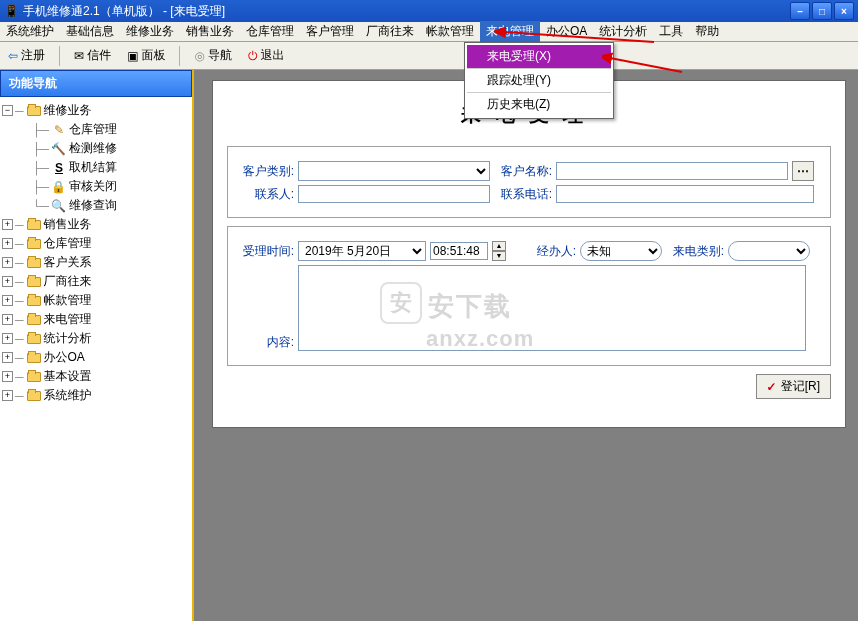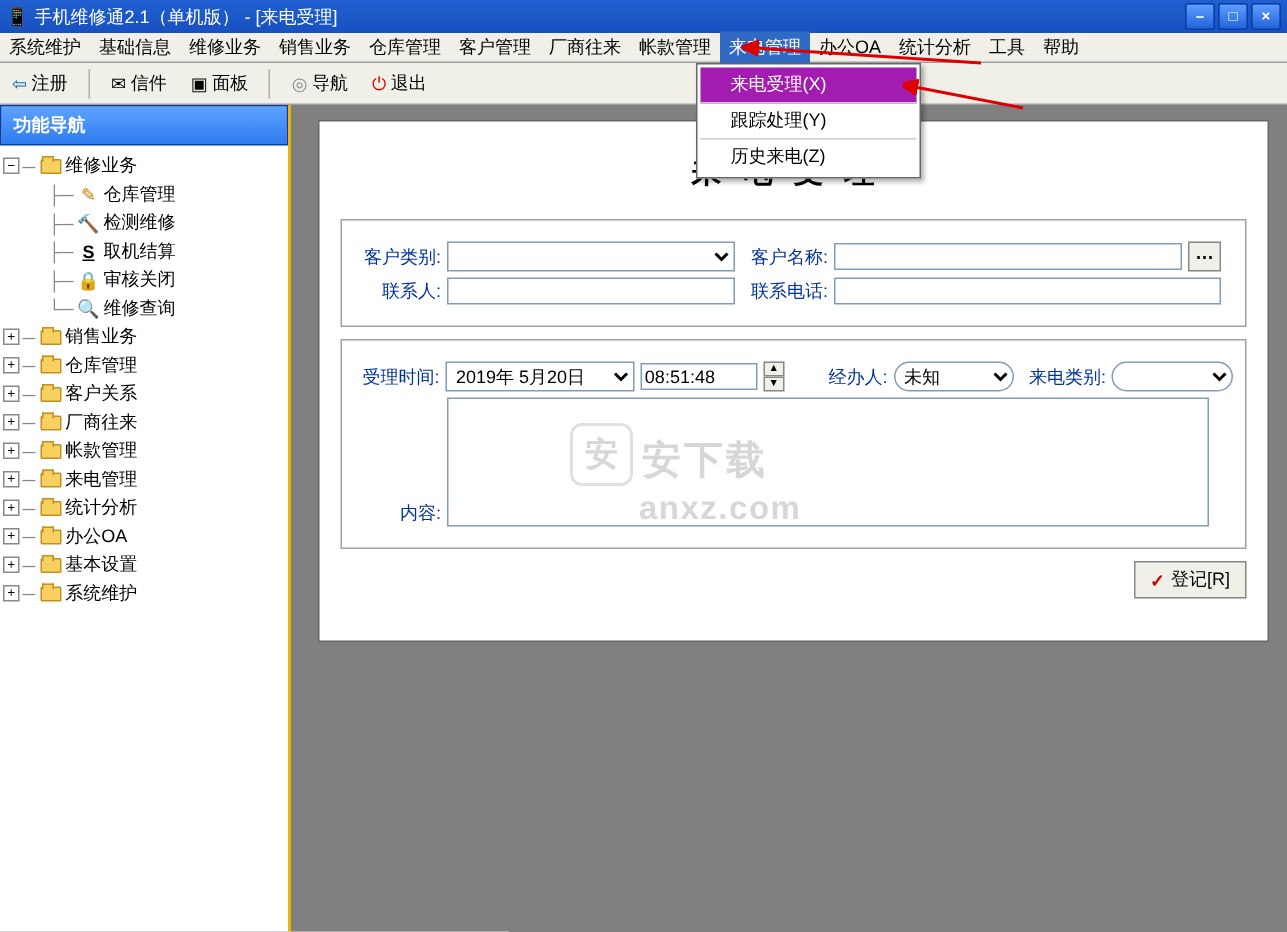--- a/index.html
+++ b/index.html
@@ -28,21 +28,21 @@
 .form-panel { background: #fff; border: 1px solid #666; padding: 20px 10px 10px 10px; min-height: 348px; position: relative; }
 .form-title { text-align: center; font-size: 20px; font-family: "KaiTi","楷体",serif; font-weight: bold; letter-spacing: 14px; margin-bottom: 18px; }
 .fieldset { border: 1px solid #a0a0a0; margin: 8px 4px; padding: 10px 8px; }
 .form-row { display: flex; align-items: center; margin: 4px 0; gap: 4px; }
 .lbl { width: 58px; text-align: right; color: #003399; }
 input[type=text], select, textarea { border: 1px solid #7f9db9; padding: 1px 2px; font-size: 12px; background: #fff; }
 .select-wide { width: 192px; height: 20px; }
 .name-input { width: 232px; height: 18px; }
 .lookup-btn { width: 22px; height: 20px; border: 1px solid #888; background: #f0f0e8; cursor: pointer; text-align: center; font-weight: bold; }
 .date-input { width: 128px; height: 20px; }
-.time-input { width: 78px; height: 18px; }
+.time-input { width: 58px; height: 18px; }
 .spin { width: 14px; height: 20px; display: inline-flex; flex-direction: column; }
 .spin div { flex: 1; border: 1px solid #888; background: #f0f0e8; font-size: 7px; text-align: center; line-height: 1; cursor: pointer; }
 .small-select { width: 82px; height: 20px; border-radius: 10px; }
 .content-area { width: 508px; height: 86px; resize: none; }
 .reg-btn-row { text-align: right; margin: 8px 4px 0 4px; }
 .reg-btn { border: 1px solid #888; background: #f0f0e8; padding: 3px 10px; cursor: pointer; display: inline-flex; align-items: center; gap: 4px; }
 .check-red { color: #d00000; font-weight: bold; }
 .dropdown-menu { position: absolute; background: #fff; border: 1px solid #666; box-shadow: 2px 2px 3px rgba(0,0,0,0.3); z-index: 100; padding: 2px 2px; }
 .dropdown-menu .item { padding: 3px 24px 3px 20px; cursor: pointer; border-bottom: 1px solid #ccc; white-space: nowrap; }
 .dropdown-menu .item:last-child { border-bottom: none; }

